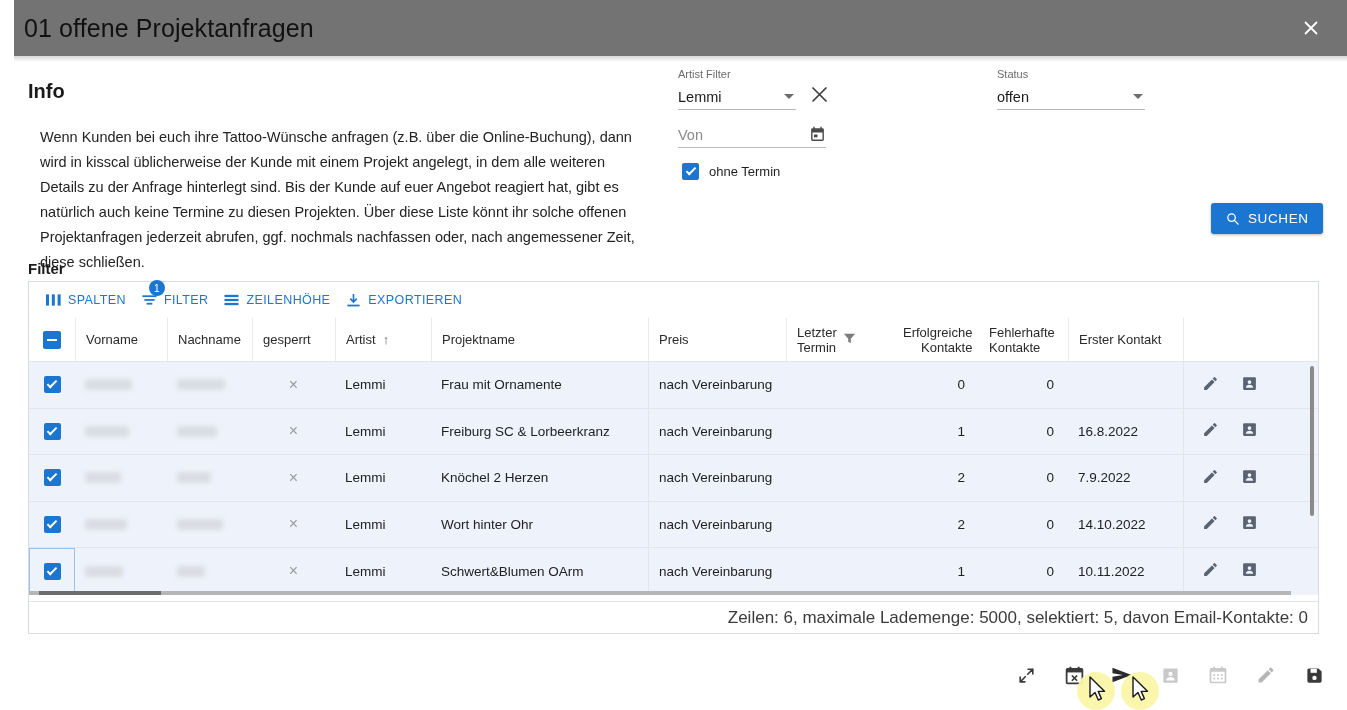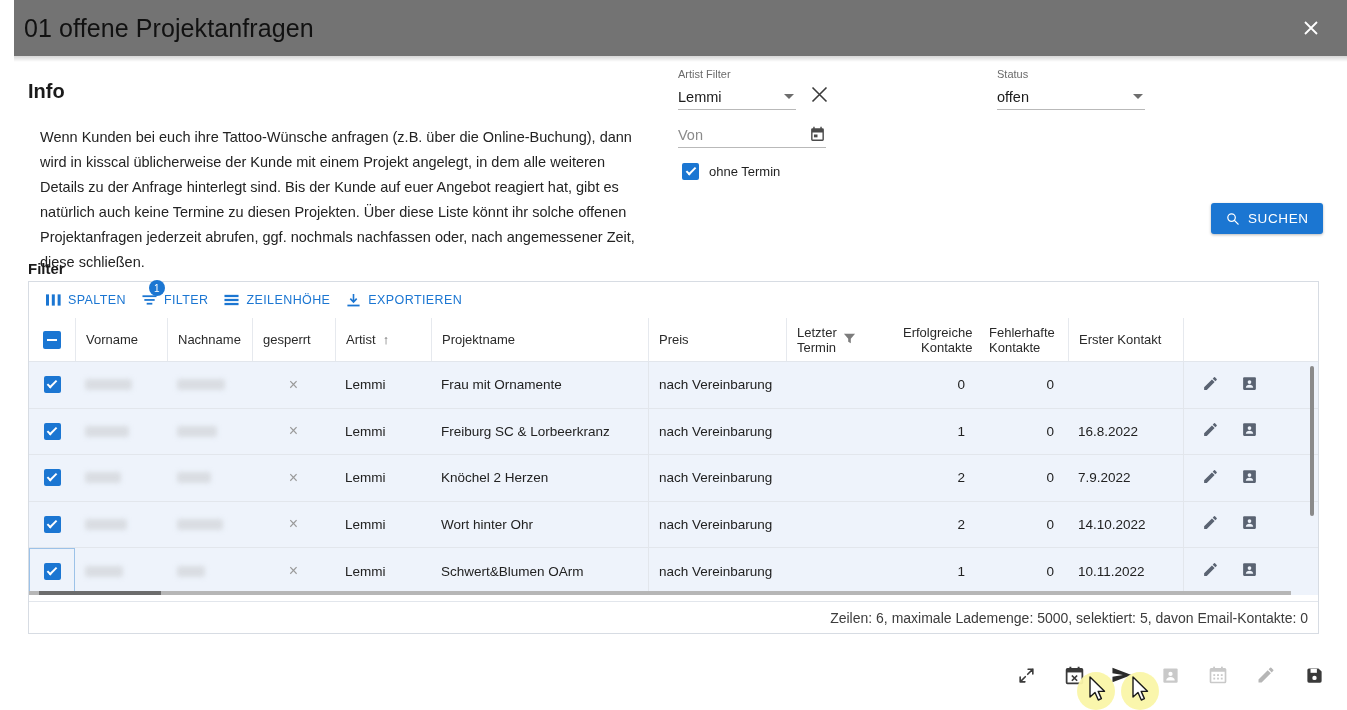--- a/index.html
+++ b/index.html
@@ -208,21 +208,21 @@
   .h-scroll-thumb {
     position: absolute; left: 10px; bottom: 0; width: 122px; height: 4px;
     background: #6c6c6c;
   }
 
   .grid-footer {
     position: absolute; left: 0; bottom: 0;
     width: 1289px; height: 32px;
     display: flex; align-items: center; justify-content: flex-end;
     padding-right: 10px;
-    font-size: 14px; color: #3c3c3c;
+    font-size: 17px; color: #3c3c3c;
     border-top: 1px solid #e2e6ec;
     background: #ffffff;
   }
 
   
   .bottom-bar {
     position: absolute; left: 1010px; top: 655px;
     width: 320px; height: 40px;
     display: flex; align-items: center; justify-content: space-between;
   }

